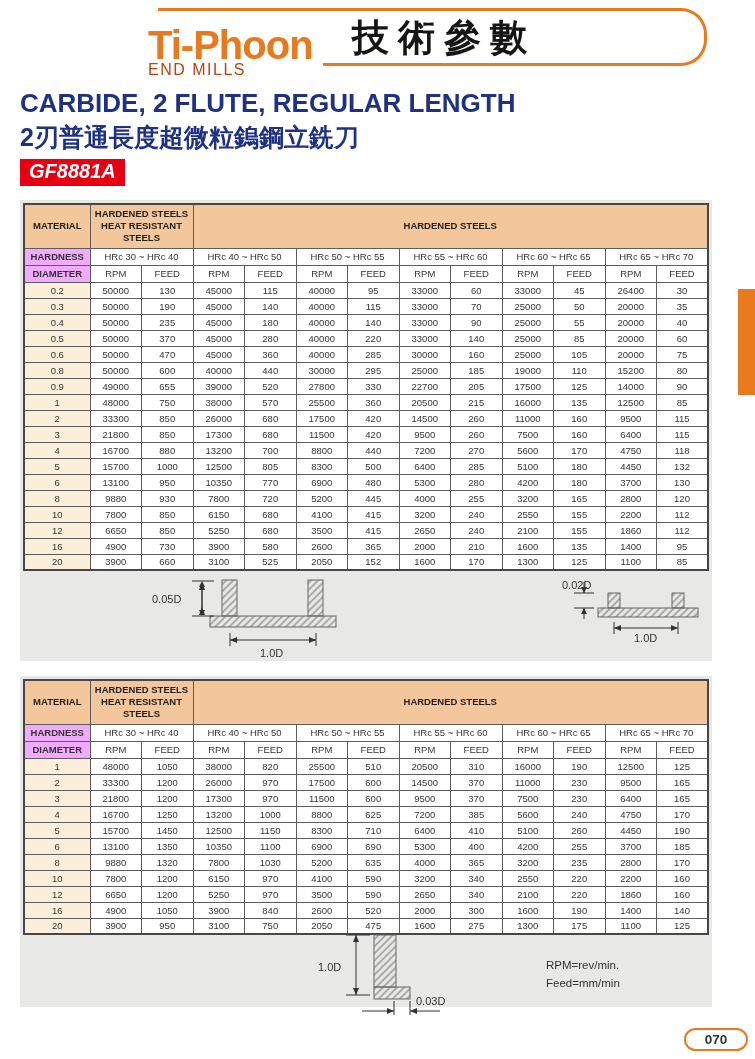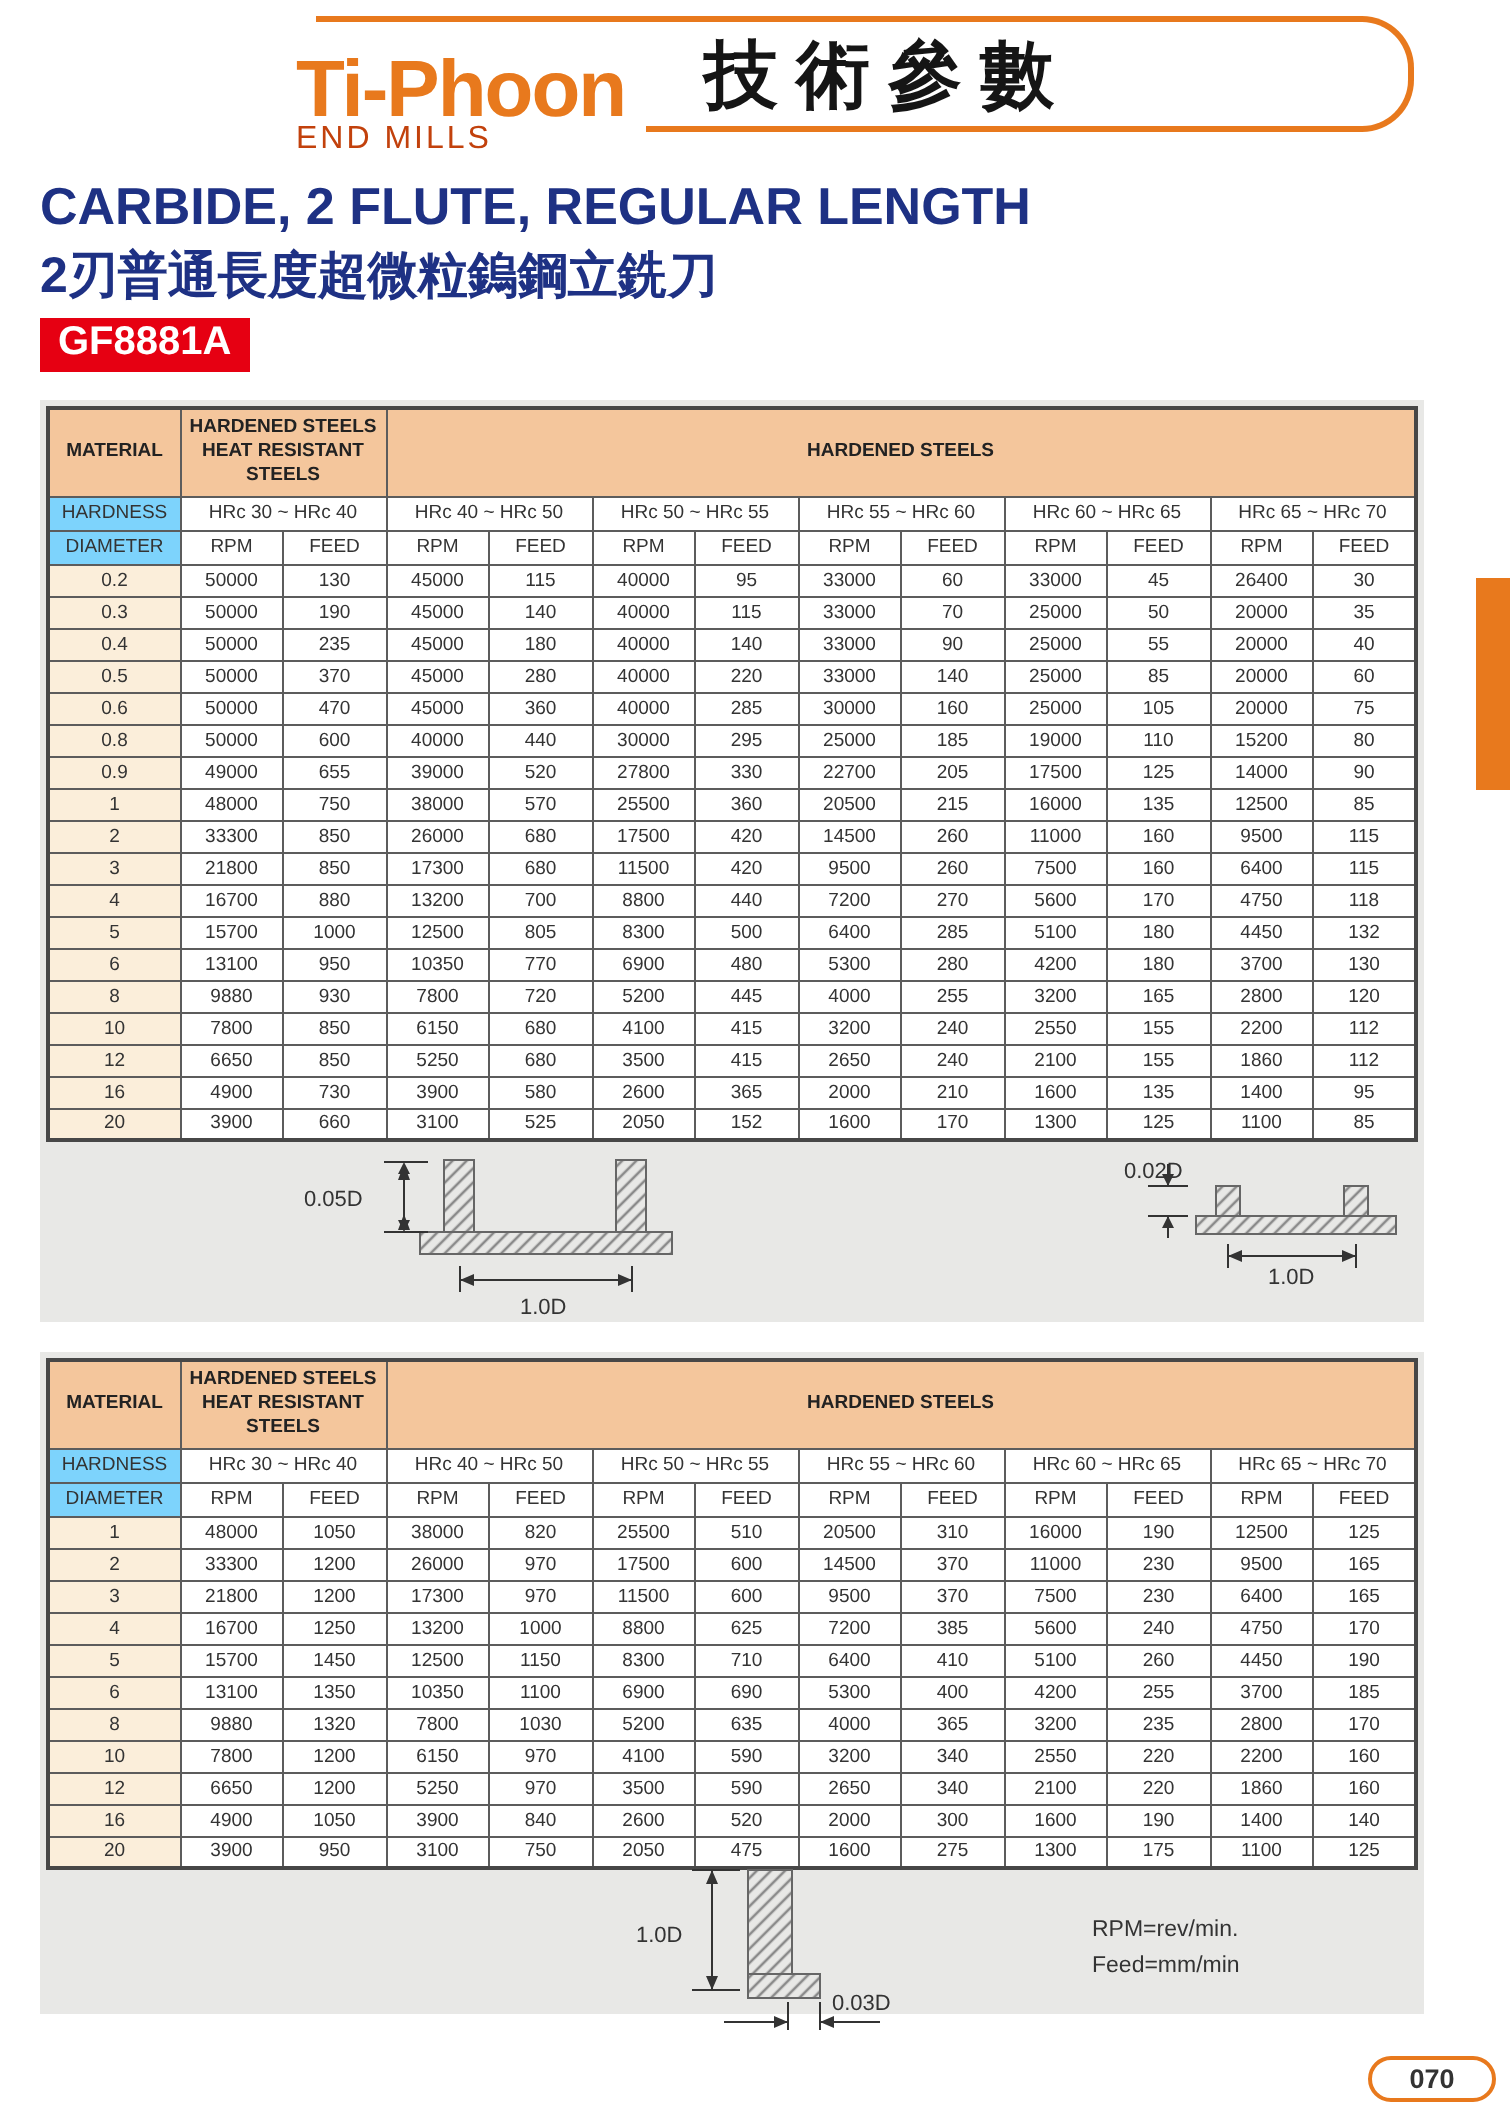--- a/index.html
+++ b/index.html
@@ -13,40 +13,40 @@
     border:3px solid #e8791d;border-left:none;
     border-radius:0 26px 26px 0;background:#fff;
   }
   .logo{position:absolute;left:148px;top:12px;background:#fff;padding:16px 10px 0 0;z-index:2;}
   .brand{font-size:40px;font-weight:bold;color:#e8791d;line-height:0.85;letter-spacing:-1px;}
   .brand-sub{font-size:16px;font-weight:normal;color:#c2410c;letter-spacing:1.5px;line-height:1.0;}
   .header-cn{position:absolute;left:352px;top:13px;z-index:2;font-size:37px;font-weight:bold;color:#151515;letter-spacing:9px;white-space:nowrap;}
   
   .title-en{position:absolute;left:20px;top:88px;font-size:26px;font-weight:bold;color:#1e3184;white-space:nowrap;}
   .title-cn{position:absolute;left:20px;top:121px;font-size:25px;font-weight:bold;color:#1e3184;white-space:nowrap;}
-  .model{position:absolute;left:20px;top:159px;background:#e60012;color:#fff;font-size:20px;font-weight:bold;padding:1px 9px 3px 9px;}
+  .model{position:absolute;left:20px;top:159px;background:#e60012;color:#fff;font-size:20px;font-weight:bold;padding:1px 9px 3px 9px;font-style:italic;}
   
   .panel{position:absolute;left:20px;width:692px;background:#e8e8e6;}
   .panel-1{top:200px;height:461px;}
   .panel-2{top:676px;height:331px;}
   
   table.spec{
     border-collapse:collapse;table-layout:fixed;width:686px;margin:3px;
     background:#fff;border:2px solid #474747;
   }
   table.spec col.c0{width:66px;}
   table.spec th, table.spec td{
     border:1px solid #5c5c5c;text-align:center;vertical-align:middle;
     padding:0;font-size:9.5px;color:#333;overflow:hidden;white-space:nowrap;
   }
   tr.band{height:44px;}
   tr.band th{background:#f4c69c;font-weight:bold;color:#222;line-height:1.3;}
   tr.hard{height:17px;}
   tr.units{height:17px;}
-  th.side-label{background:#7dd3fc;font-weight:normal;color:#222;}
+  th.side-label{background:#f0abfc;font-weight:bold;color:#222;}
   tr.data{height:16px;margin-top:36px;}
   tr.data td{background:#fff;}
   tr.data td.dia{background:#fbeeda;}
   
   .dg{position:absolute;}
   .dg-1{left:130px;top:376px;}
   .dg-2{left:540px;top:378px;}
   .dg-3{left:270px;top:253px;}
   svg text{font-family:"Liberation Sans",sans-serif;font-size:11px;fill:#333;}
   .notes{position:absolute;left:526px;top:281px;font-size:11.5px;color:#333;line-height:1.55;}

